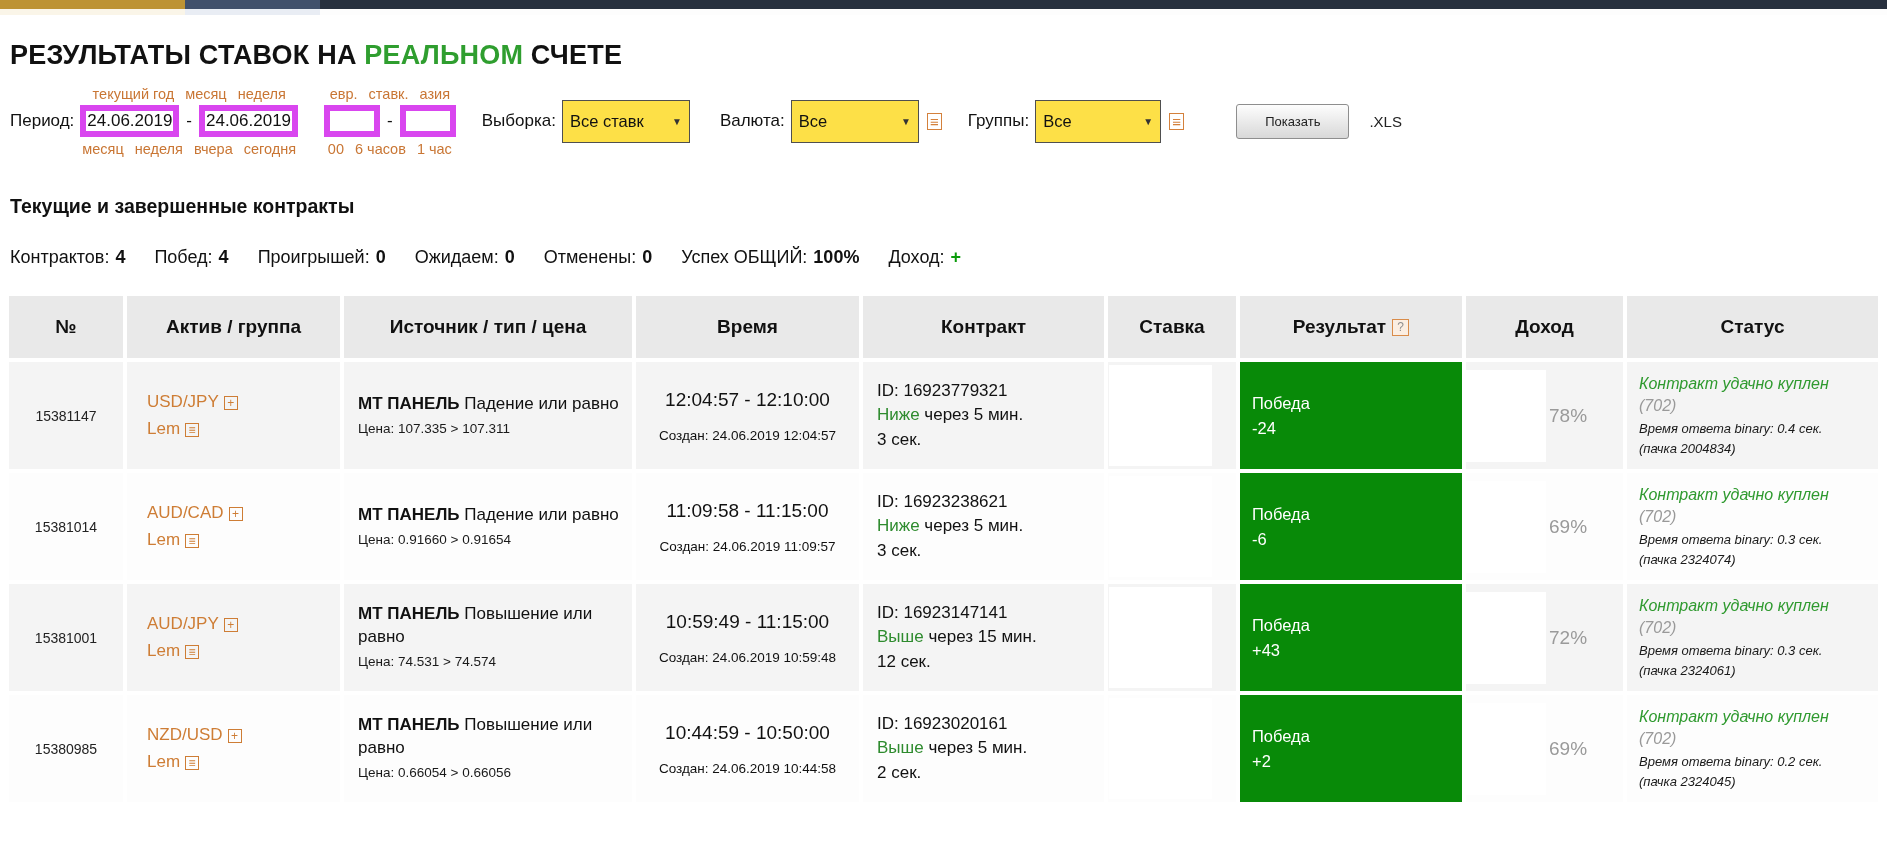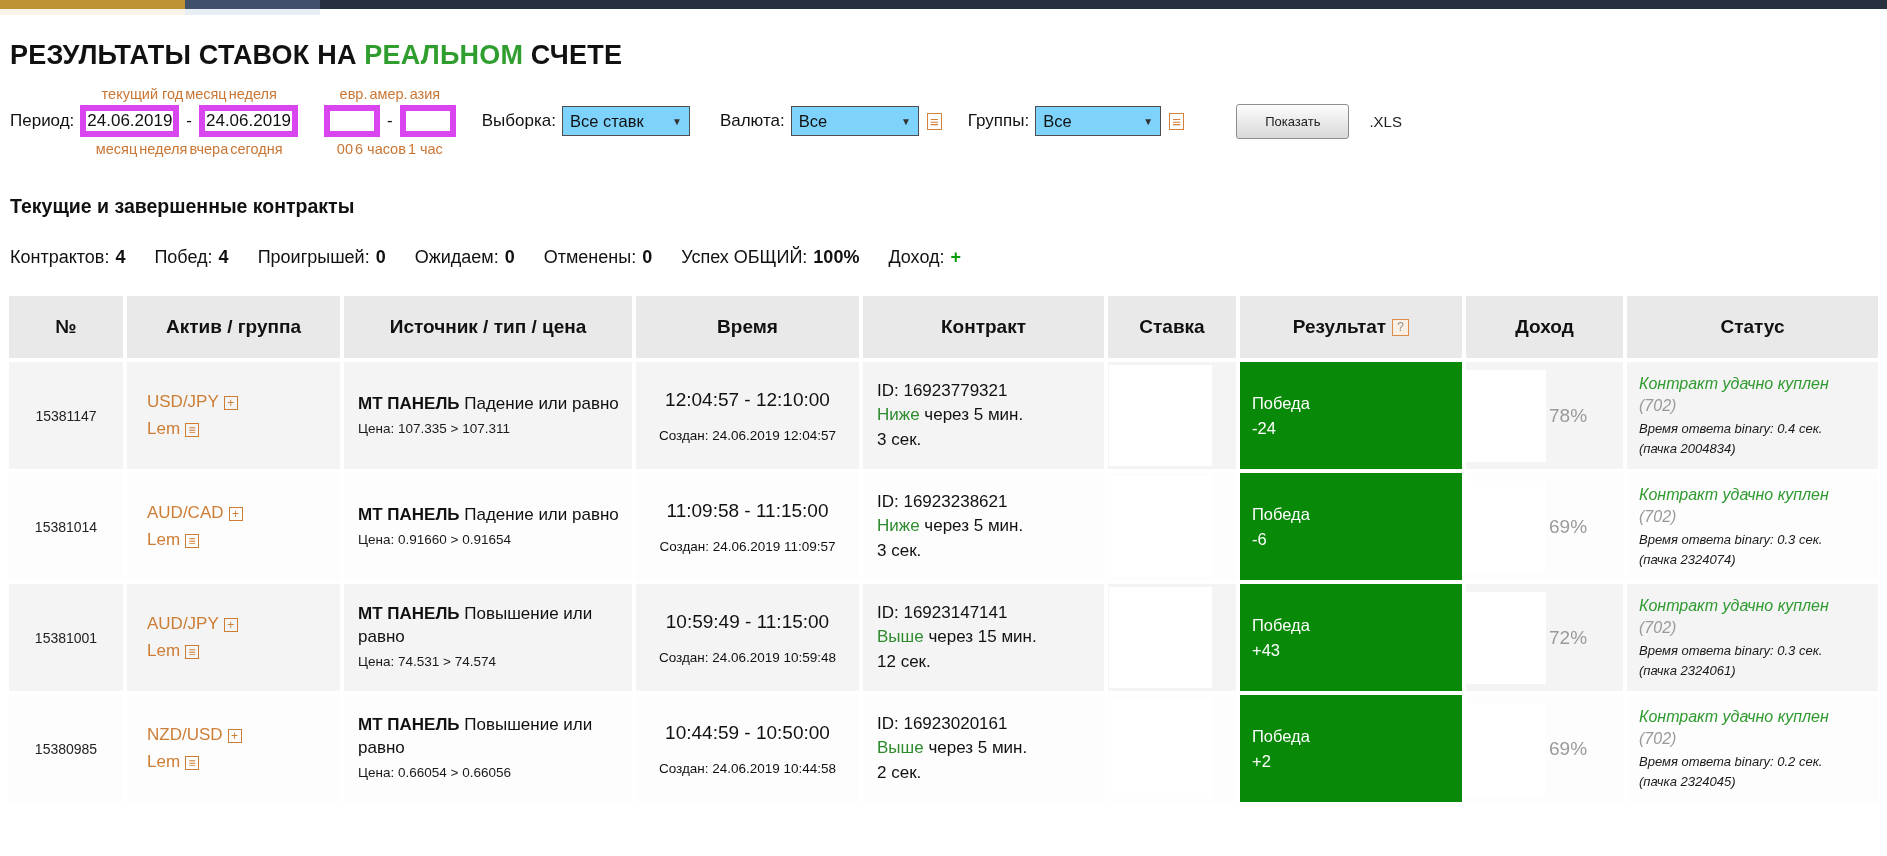--- a/index.html
+++ b/index.html
@@ -24,34 +24,34 @@
     letter-spacing:0.2px;
   }
   h1 .hl { color:#2f9e2f; }
 
   
   .filter-bar {
     display:flex; align-items:center; margin:14px 0 0 10px; font-size:17px;
   }
   .fl-label { margin:0 6px 0 0; white-space:nowrap; }
   .stack { display:flex; flex-direction:column; align-items:center; margin-right:26px; }
-  .quick-row { display:flex; gap:2px; font-size:14.5px; color:#c97634; margin:1px 0 3px 0; white-space:nowrap; }
+  .quick-row { display:flex; gap:11px; font-size:14.5px; color:#c97634; margin:1px 0 3px 0; white-space:nowrap; }
   .quick-row.bottom { margin:4px 0 0 0; }
   .quick-link { cursor:pointer; }
   .inputs-row { display:flex; align-items:center; gap:7px; }
   input.f-input {
     height:32px; border:6px solid #d946ef; background:#fff; text-align:center;
     font-size:17px; font-family:inherit; color:#111; padding:0;
   }
   input.date { width:99px; }
   input.time { width:54px;padding-left:44px; }
   .dash { color:#111; }
 
   .fake-select {
-    height:30px; border:1px solid #4f4f4f; background:#7dd3fc; display:flex;
+    height:43px; border:1px solid #4f4f4f; background:#fde047; display:flex;
     align-items:center; justify-content:space-between; padding:0 7px;
     font-size:16.5px; cursor:pointer; white-space:nowrap;
   }
   .sel-sample  { width:128px; margin-right:30px; }
   .sel-currency{ width:128px; }
   .sel-groups  { width:126px; }
   .sel-arrow { font-size:10px; color:#333; margin-left:6px; }
   .list-icon {
     width:15px; height:17px; border:1px solid #d4813c; color:#d4813c;
     font-size:15px; line-height:15px; text-align:center; margin:0 26px 0 8px;
@@ -154,21 +154,21 @@
       <span class="quick-link">месяц</span>
       <span class="quick-link">неделя</span>
       <span class="quick-link">вчера</span>
       <span class="quick-link">сегодня</span>
     </div>
   </div>
 
   <div class="stack">
     <div class="quick-row">
       <span class="quick-link">евр.</span>
-      <span class="quick-link">амер.</span>
+      <span class="quick-link">ставк.</span>
       <span class="quick-link">азия</span>
     </div>
     <div class="inputs-row">
       <input class="f-input time" value="00:00" style="">
       <span class="dash">-</span>
       <input class="f-input time" value="23:59" style="">
     </div>
     <div class="quick-row bottom">
       <span class="quick-link">00</span>
       <span class="quick-link">6 часов</span>

